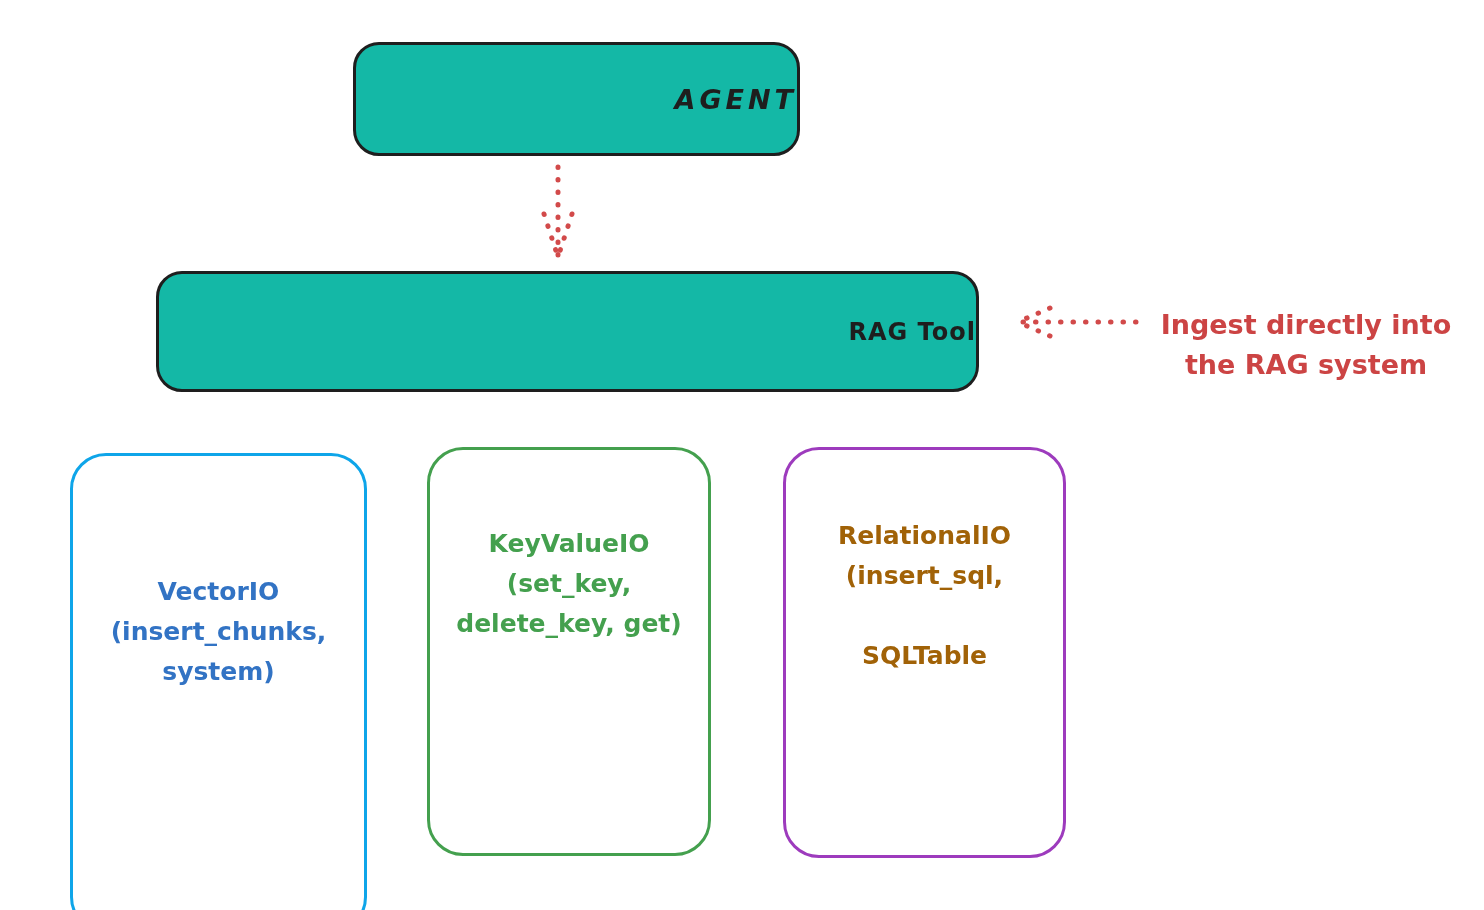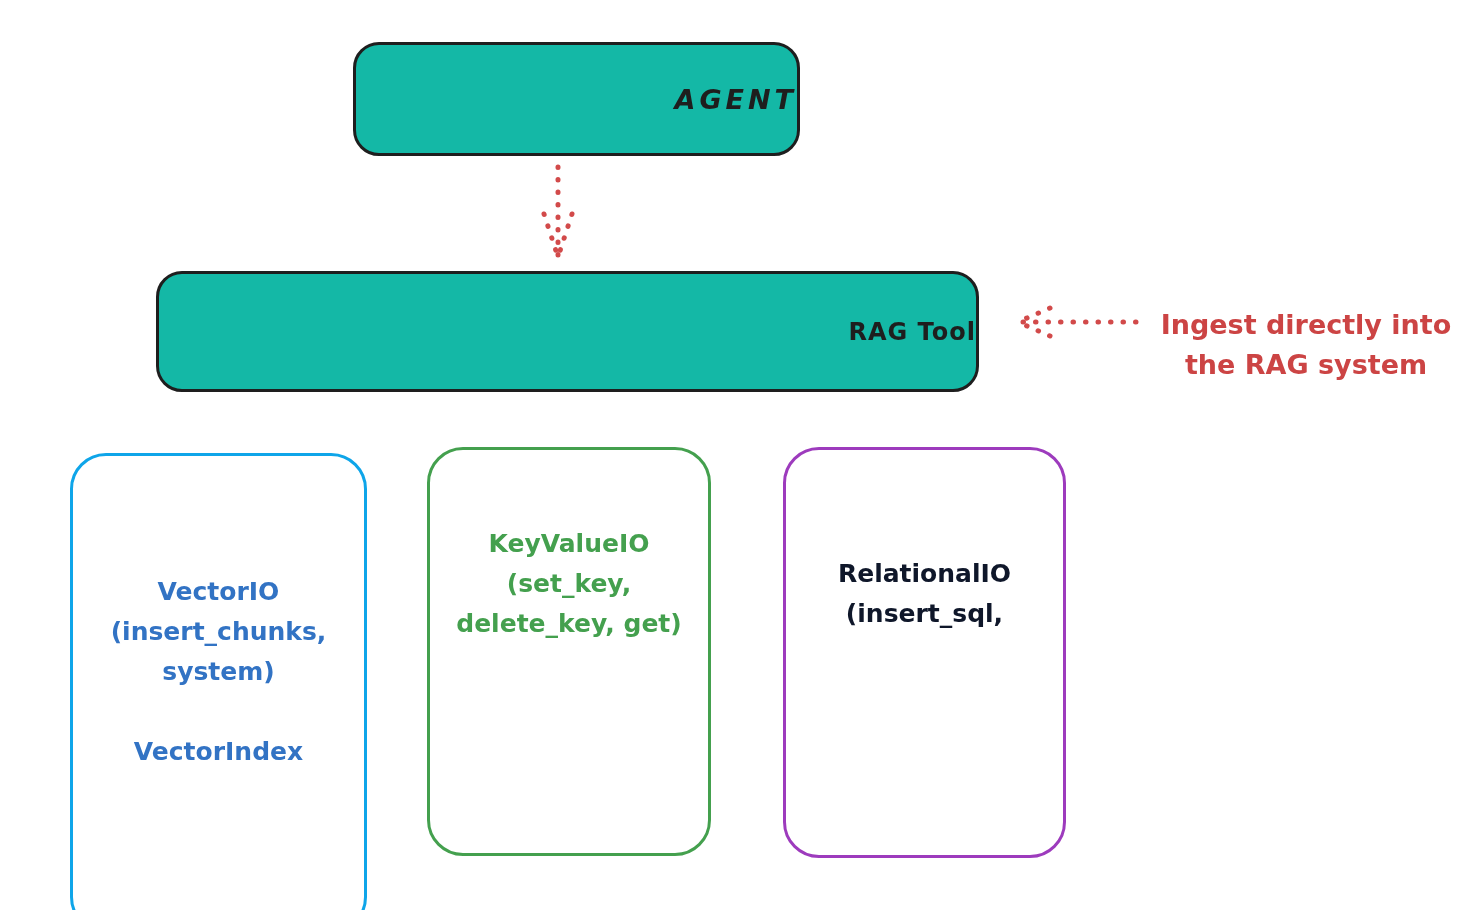--- a/index.html
+++ b/index.html
@@ -85,22 +85,22 @@
   }
   .keyvalue-box {
     left: 427px; top: 447px; width: 284px; height: 409px;
     border: 3px solid #44a04e;
     color: #44a04e;
     padding-top: 74px;
   }
   .relational-box {
     left: 783px; top: 447px; width: 283px; height: 411px;
     border: 3px solid #9d3bbd;
-    color: #0f172a;
-    padding-top: 104px;
+    color: #a16207;
+    padding-top: 66px;
   }
   .line { display: block; }
 </style>
 </head>
 <body>
 
 <div class="canvas">
 
   <div class="box black-box agent-box">
     <span class="agent-label">AGENT</span>
@@ -128,27 +128,27 @@
 
   <div class="annotation-text">
     <span class="line">Ingest directly into</span>
     <span class="line">the RAG system</span>
   </div>
 
   <div class="storage-box vector-box">
     <span class="line">VectorIO</span>
     <span class="line">(insert_chunks,</span>
     <span class="line">system)</span>
-    <span class="index-label">VectorIndex</span>
   </div>
 
   <div class="storage-box keyvalue-box">
     <span class="line">KeyValueIO</span>
     <span class="line">(set_key,</span>
     <span class="line">delete_key, get)</span>
   </div>
 
   <div class="storage-box relational-box">
     <span class="line">RelationalIO</span>
     <span class="line">(insert_sql,</span>
+    <span class="index-label">SQLTable</span>
   </div>
 
 </div>
 
 </body></html>

